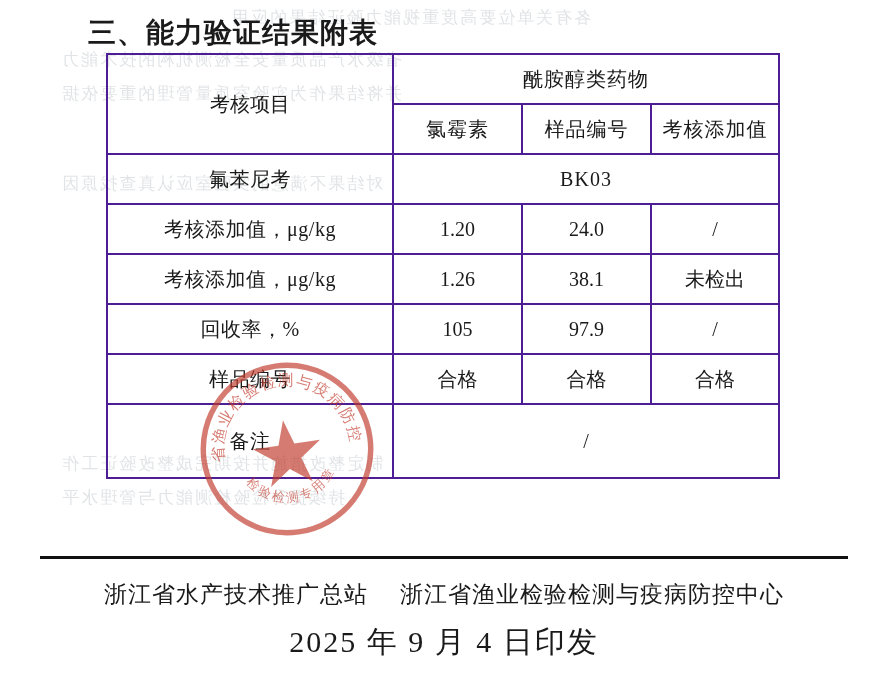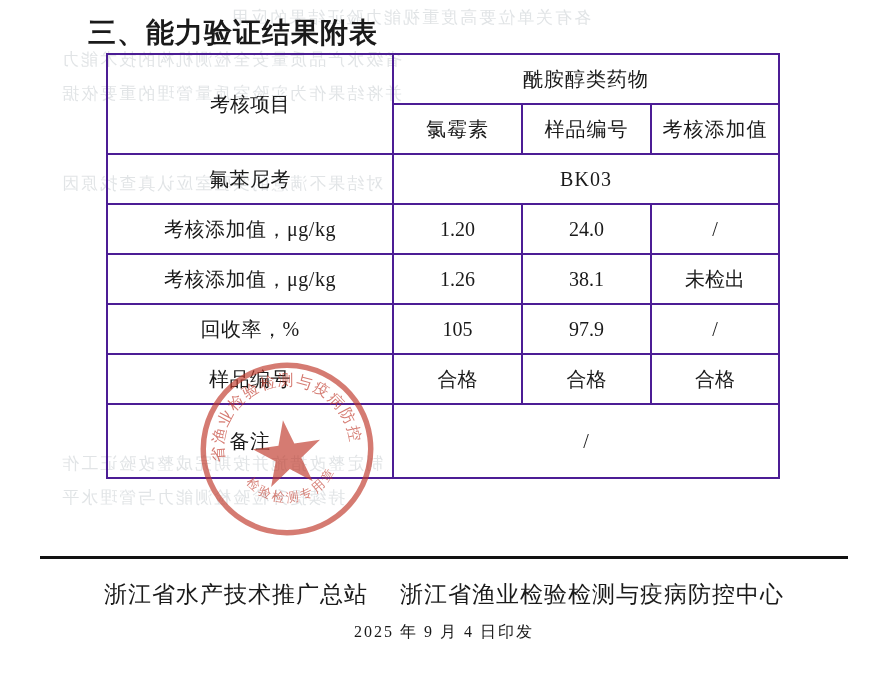--- a/index.html
+++ b/index.html
@@ -127,21 +127,21 @@
   .footer-line1 {
     margin-top: 20px;
     font-size: 23px;
     letter-spacing: 1px;
     text-align: center;
     font-family: "Liberation Serif", "DejaVu Serif", serif;
   }
   .footer-line1 .left-org { margin-right: 32px; }
   .footer-line2 {
     margin-top: 12px;
-    font-size: 16px;
+    font-size: 30px;
     letter-spacing: 2px;
     text-align: center;
     font-family: "Liberation Serif", "DejaVu Serif", serif;
   }
 </style>
 </head>
 <body>
 
 <div class="ghost-layer">
   <div class="ghost" style="left:230px; top:6px;">各有关单位要高度重视能力验证结果的应用</div>

